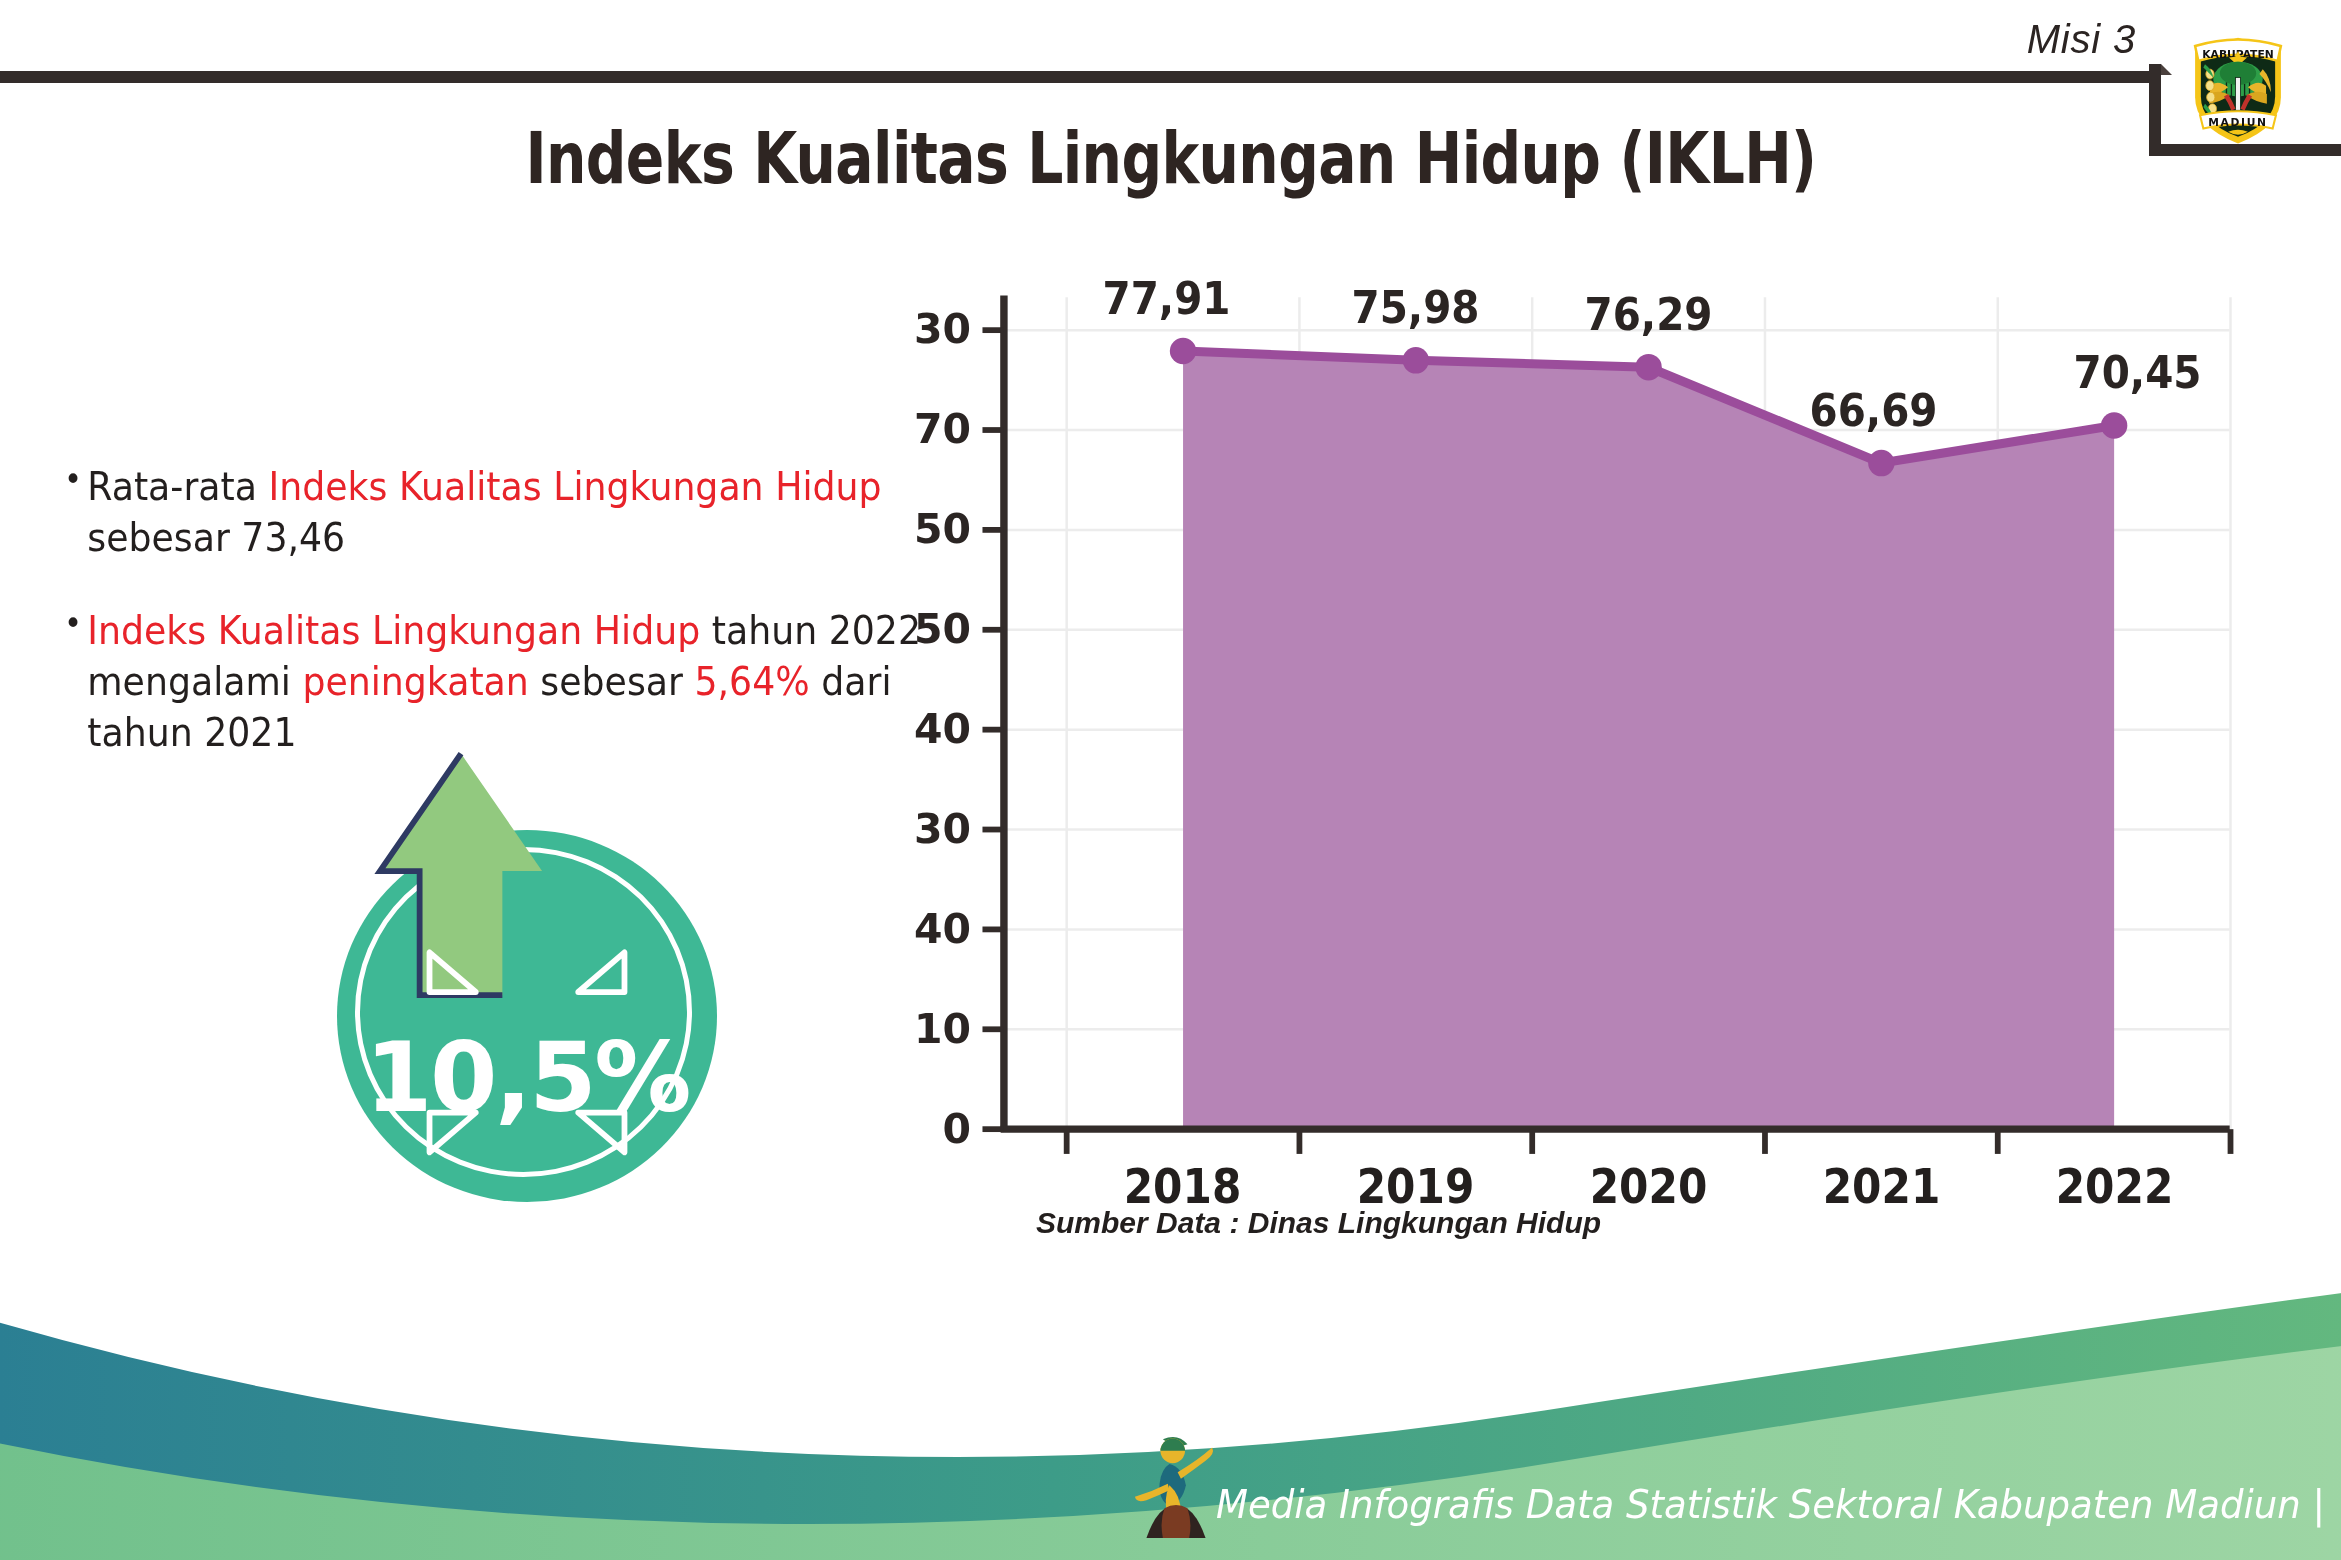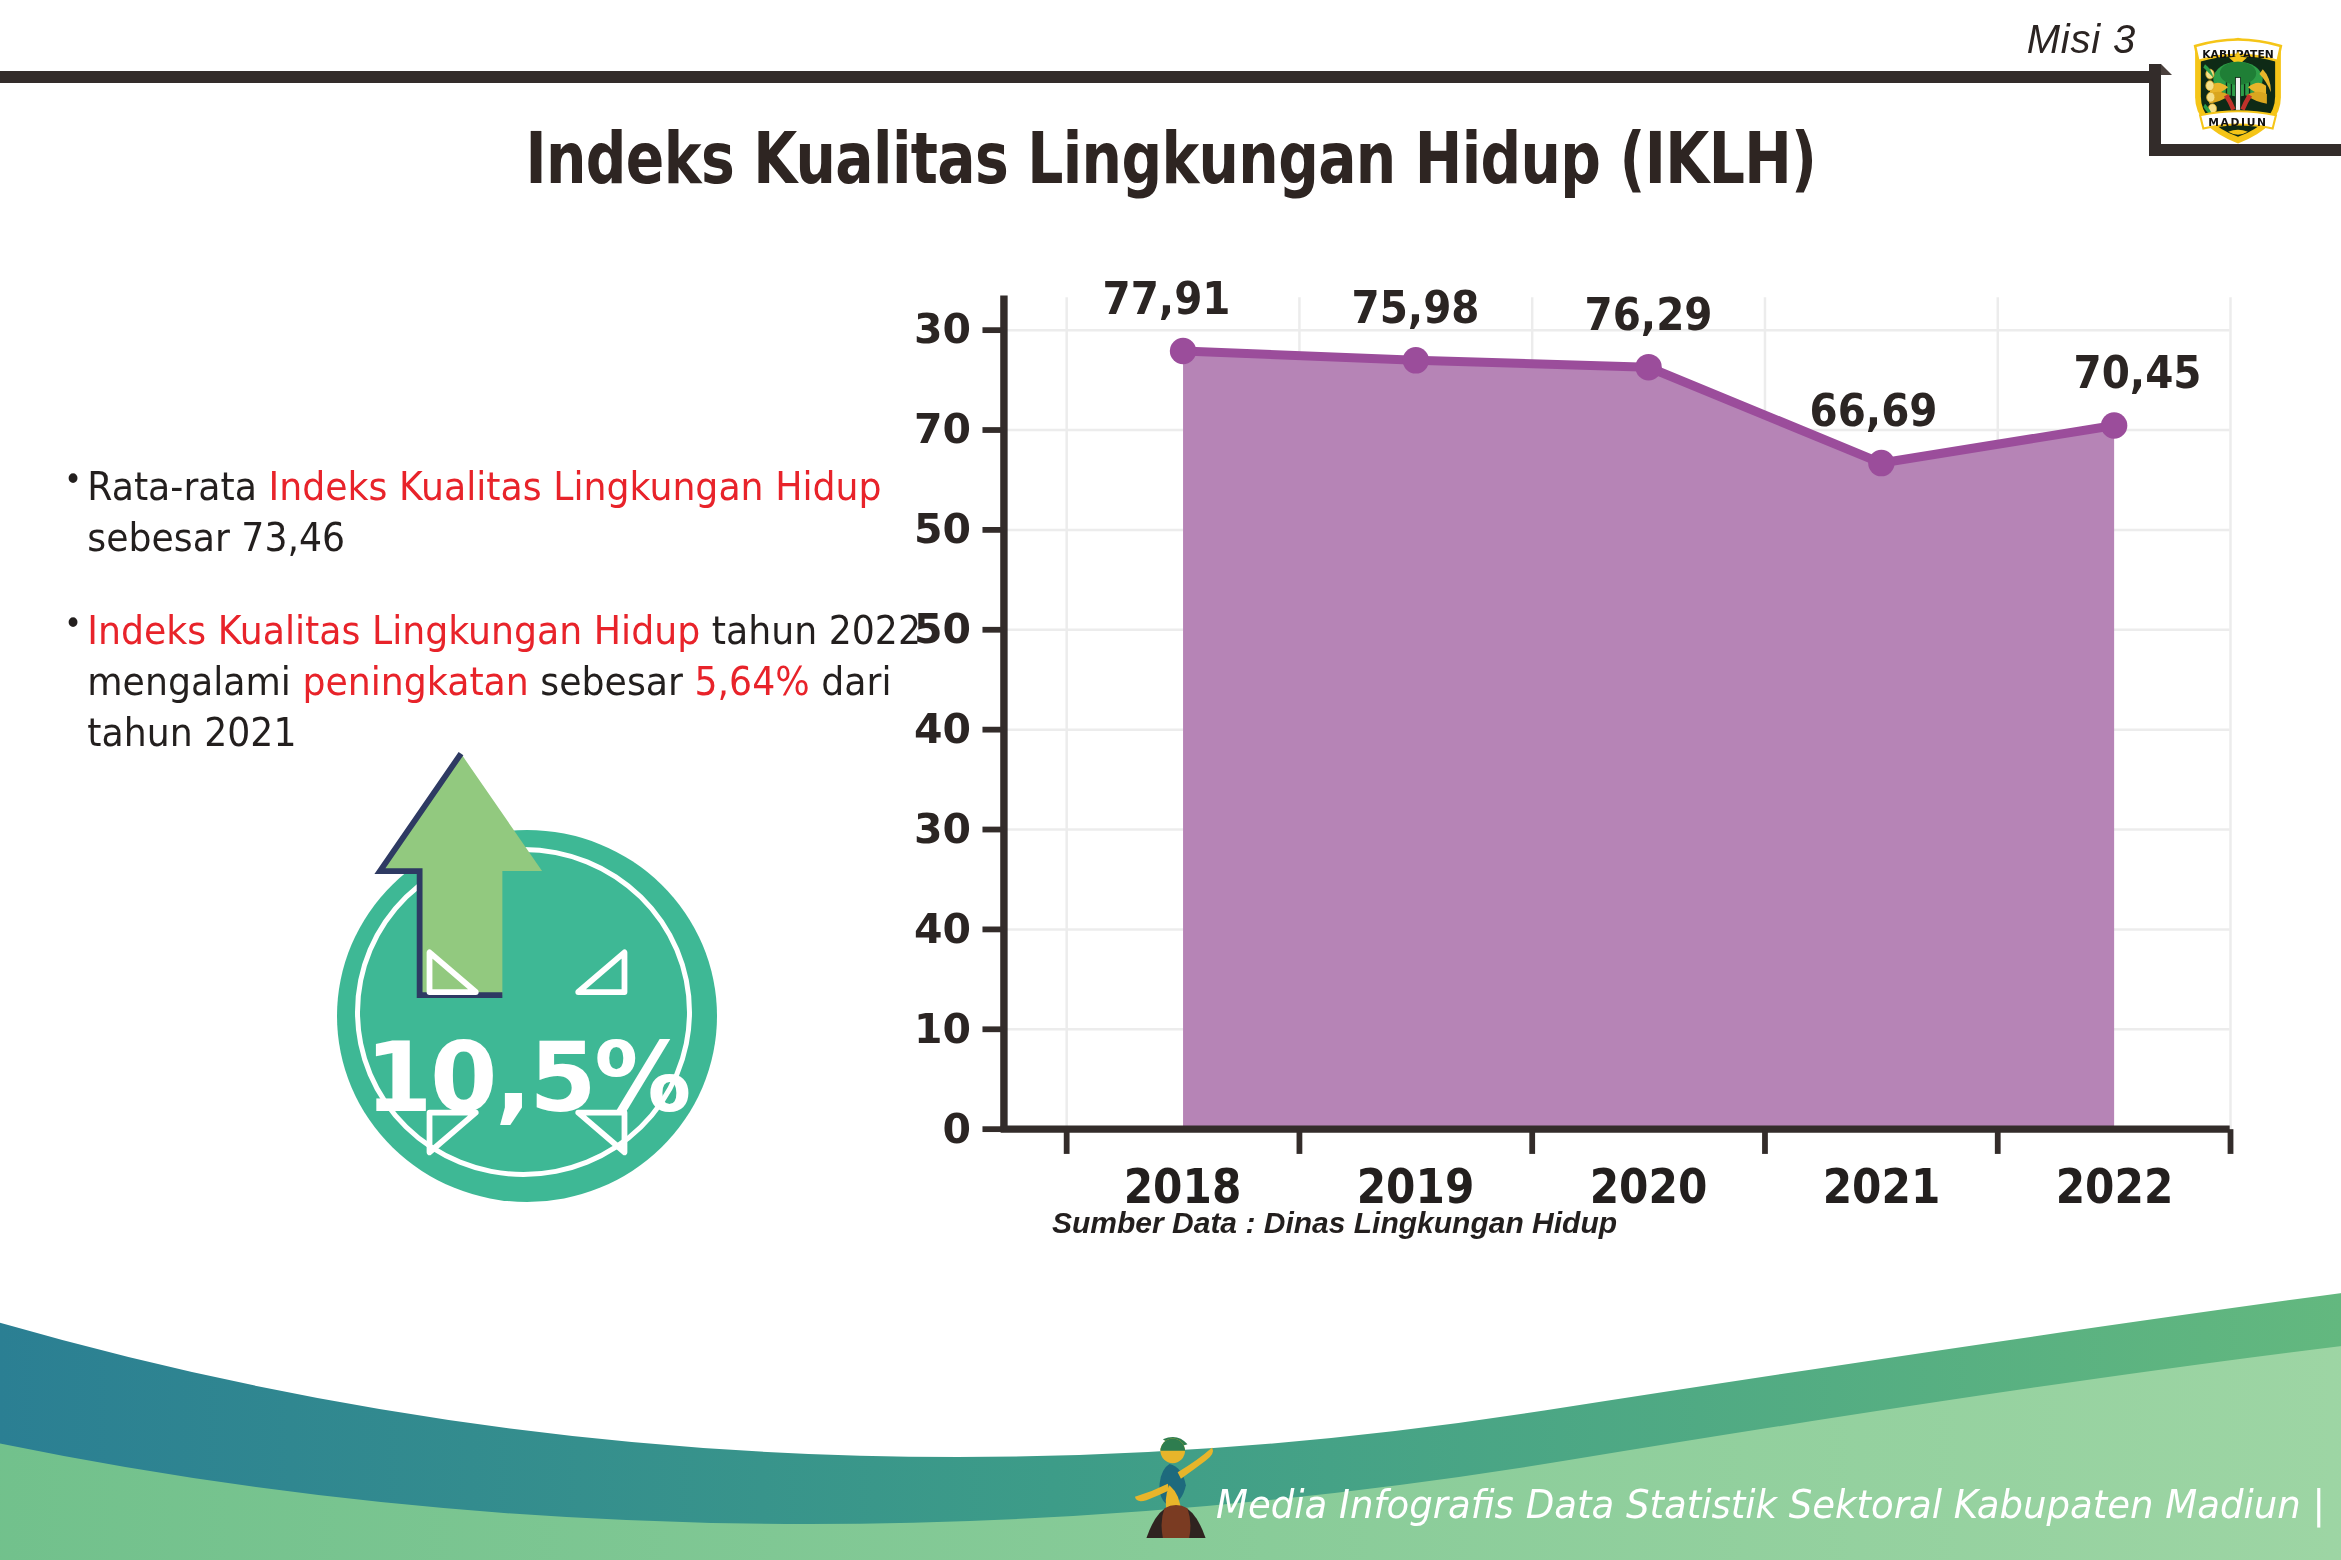--- a/index.html
+++ b/index.html
@@ -97,21 +97,21 @@
   .dlab{
     position:absolute;width:215px;text-align:center;
     font-family:"DejaVu Sans",sans-serif;font-weight:bold;
     font-size:44px;color:#2b2523;
     transform:scaleX(0.92);
     white-space:nowrap;
   }
   .source{
     position:absolute;left:1036px;top:1206px;
     font-family:"Liberation Sans",sans-serif;
-    font-weight:bold;font-style:italic;font-size:30px;color:#231f1e;margin-left:16px;
+    font-weight:bold;font-style:italic;font-size:30px;color:#231f1e;
   }
 
   
   .waves{position:absolute;left:0;bottom:0;width:2342px;height:273px;}
   .footer-text{
     position:absolute;left:1216px;top:1482px;
     font-family:"DejaVu Sans",sans-serif;
     font-style:italic;font-size:39px;color:#ffffff;
     white-space:nowrap;letter-spacing:0px;
     transform:scaleX(0.95);transform-origin:left top;

